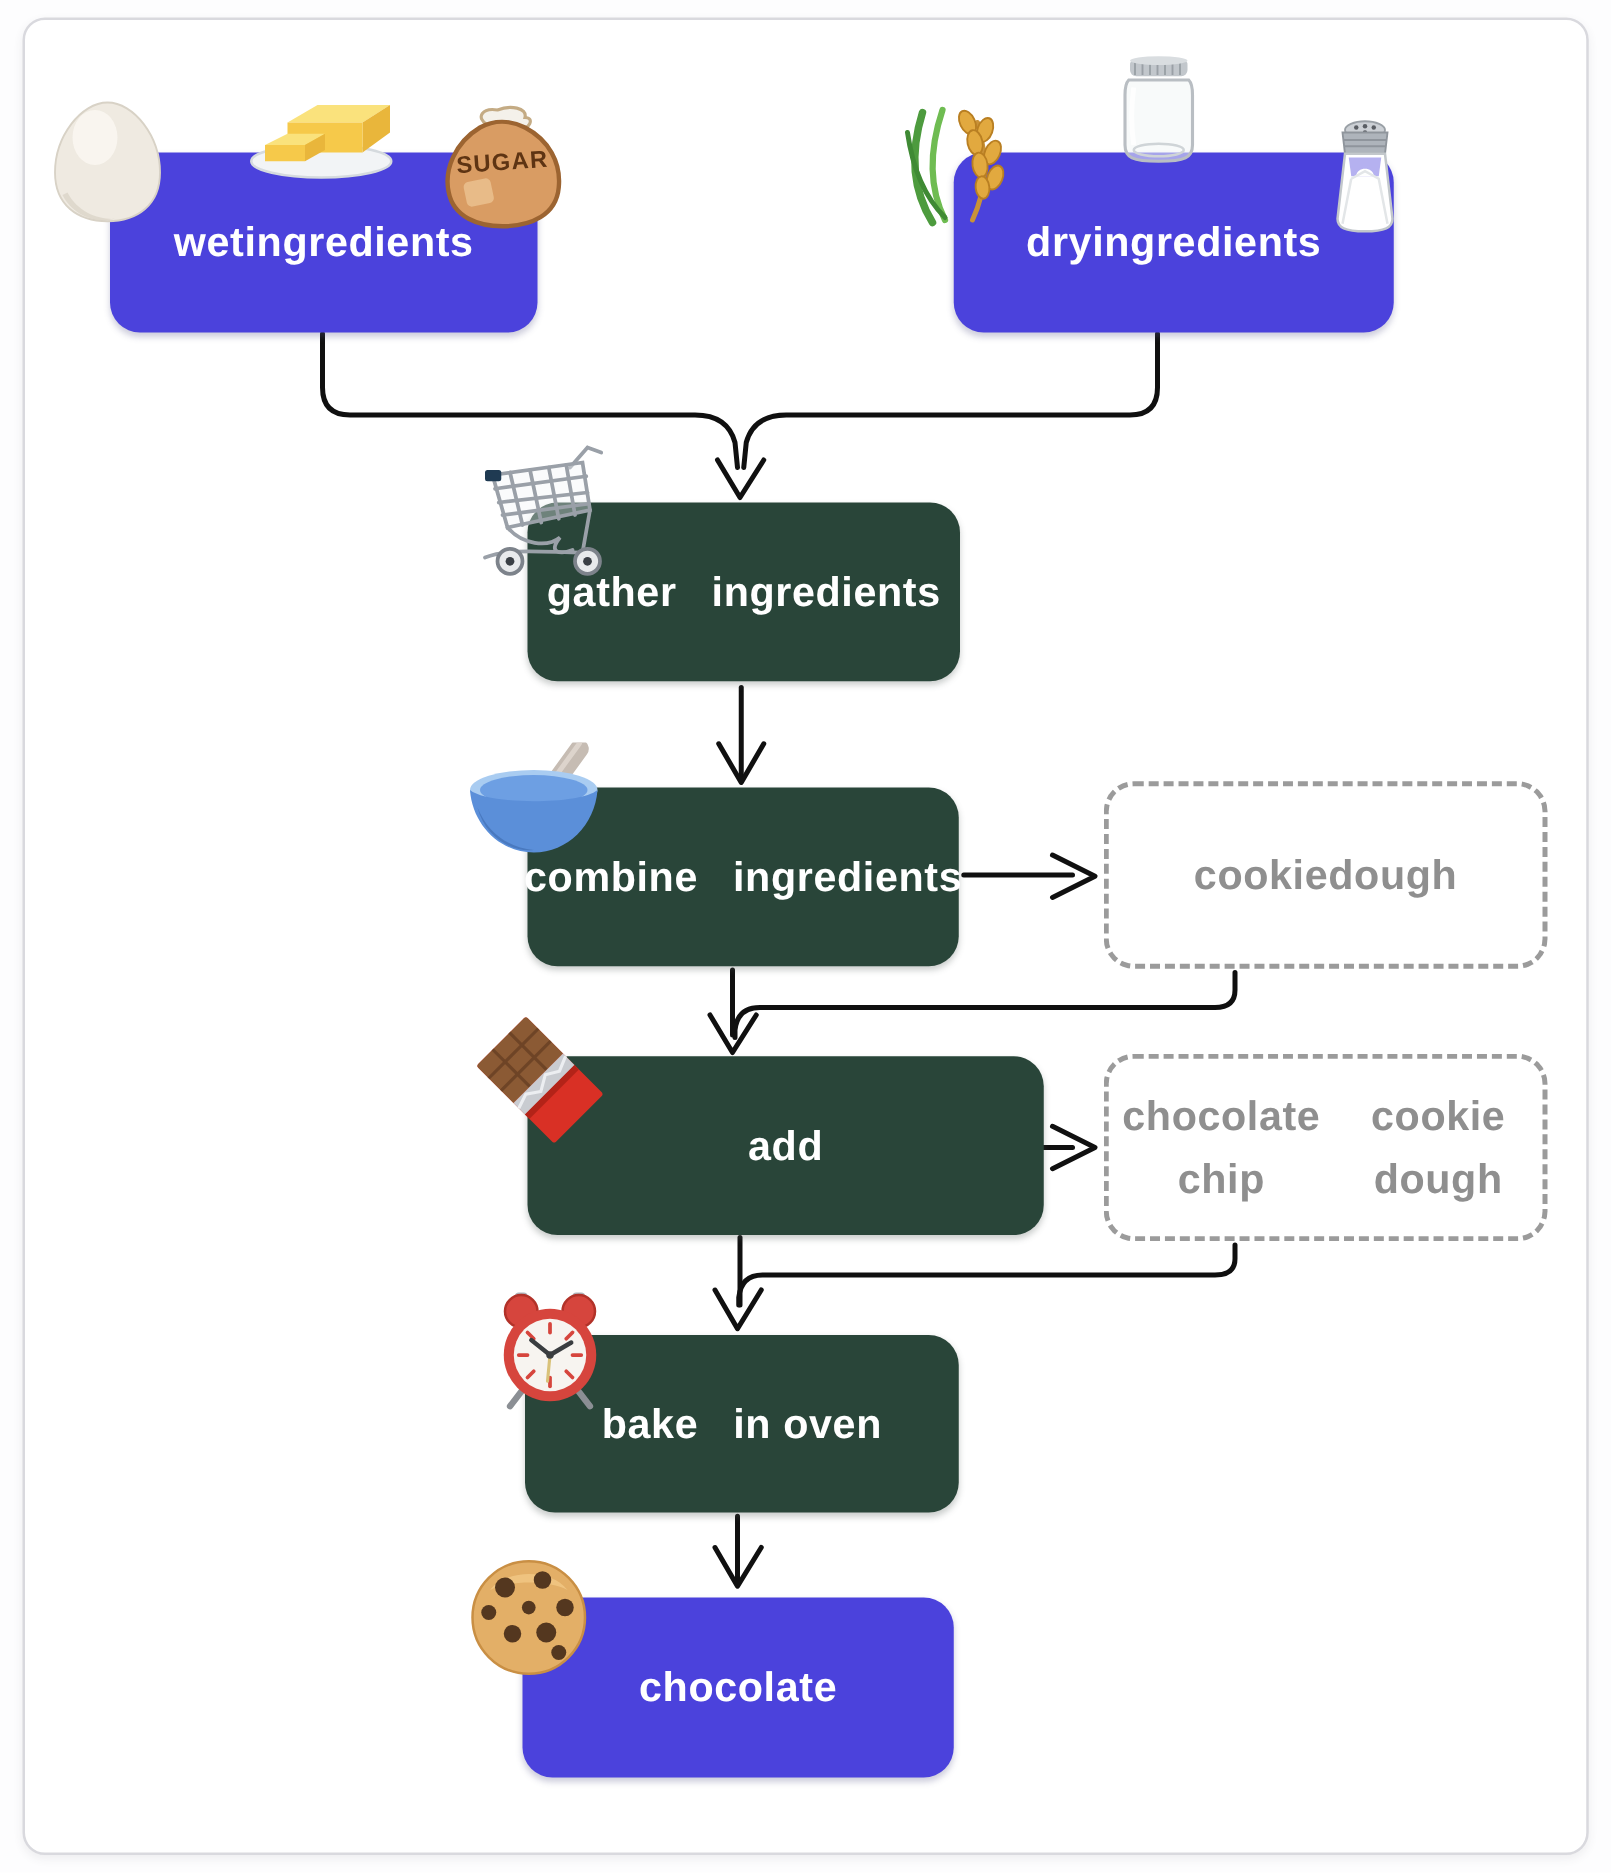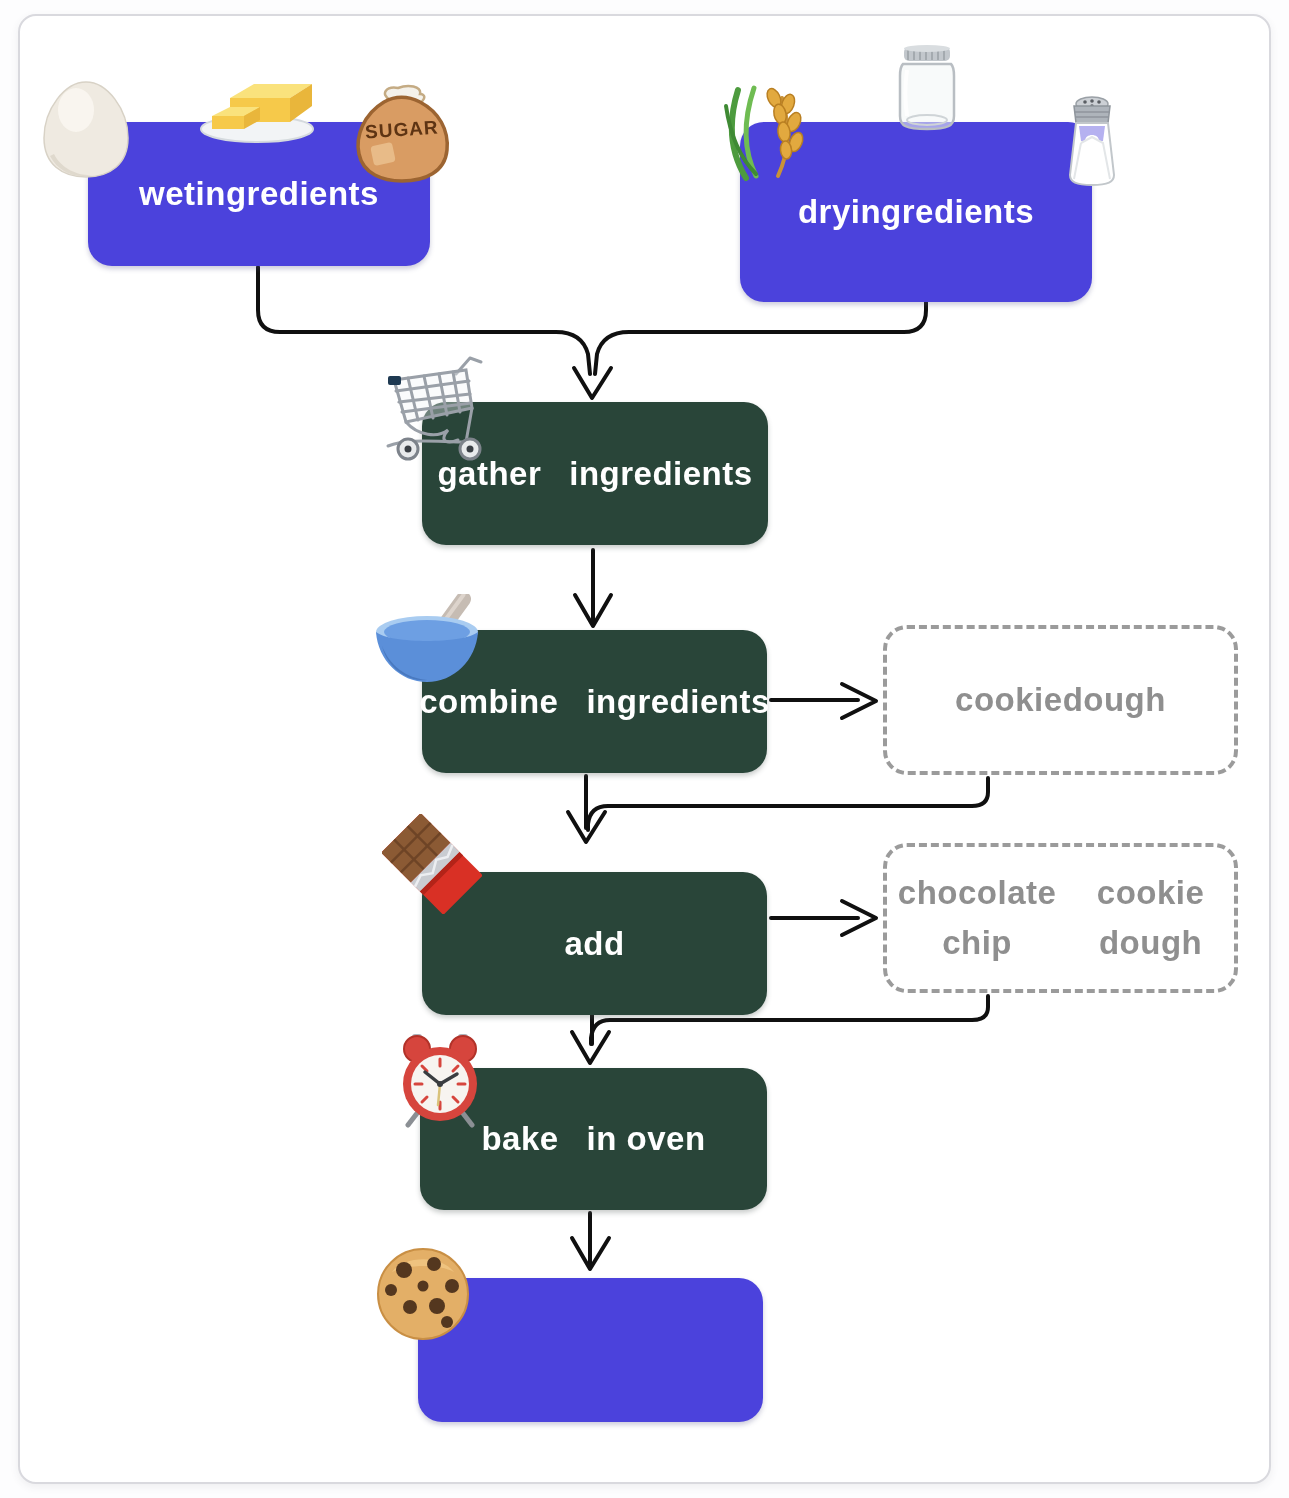--- a/index.html
+++ b/index.html
@@ -41,55 +41,56 @@
   <path d="M572,1032 L590,1063 L609,1032"></path>
   <path d="M590,1213 L590,1264"></path>
   <path d="M572,1238 L590,1269 L609,1238"></path>
 </svg>
 
 <div class="node purple" style="left:88px;top:122px;width:342px;height:144px">
   <span>wet</span>
   <span>ingredients</span>
 </div>
 
-<div class="node purple" style="left:740px;top:122px;width:352px;height:180px">
+<div class="node purple" style="left:763px;top:122px;width:352px;height:144px">
   <span>dry</span>
   <span>ingredients</span>
 </div>
 
 <div class="node green" style="left:422px;top:402px;width:346px;height:143px">
   <span>gather</span>
   <span>ingredients</span>
 </div>
 
 <div class="node green" style="left:422px;top:630px;width:345px;height:143px">
   <span>combine</span>
   <span>ingredients</span>
 </div>
 
 <div class="node dashed" style="left:883px;top:625px;width:347px;height:142px">
   <span>cookie</span>
   <span>dough</span>
 </div>
 
-<div class="node green" style="left:422px;top:872px;width:345px;height:143px">
+<div class="node green" style="left:422px;top:845px;width:413px;height:143px">
   <span>add</span>
 </div>
 
 <div class="node dashed" style="left:883px;top:843px;width:347px;height:142px">
   <span>chocolate chip</span>
   <span>cookie dough</span>
 </div>
 
 <div class="node green" style="left:420px;top:1068px;width:347px;height:142px">
   <span>bake</span>
   <span>in oven</span>
 </div>
 
 <div class="node purple" style="left:418px;top:1278px;width:345px;height:144px">
+  <span>chocolate</span>
 </div>
 
 <div class="icon" style="left:40px;top:76px;width:92px;height:106px">
   <svg viewBox="0 0 92 106">
     <path d="M46,6 C67,6 88,33 88,62 C88,88 70,101 46,101 C22,101 4,88 4,62 C4,33 25,6 46,6 Z" fill="#efeae1"></path>
     <path d="M46,6 C67,6 88,33 88,62 C88,88 70,101 46,101 C22,101 4,88 4,62 C4,33 25,6 46,6 Z" fill="none" stroke="#d8d2c6" stroke-width="1.5"></path>
     <ellipse cx="36" cy="34" rx="18" ry="22" fill="#faf7f1" opacity=".85"></ellipse>
     <path d="M14,78 C22,94 40,100 52,99 C36,103 18,96 10,80 Z" fill="#d9d2c4" opacity=".7"></path>
   </svg>
 </div>

